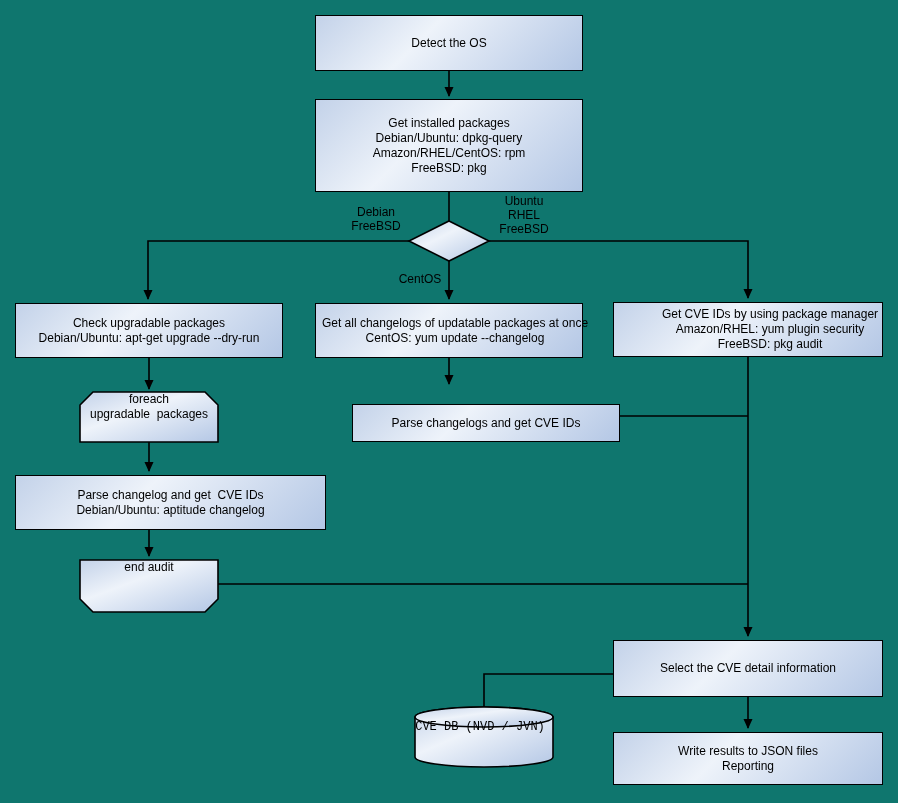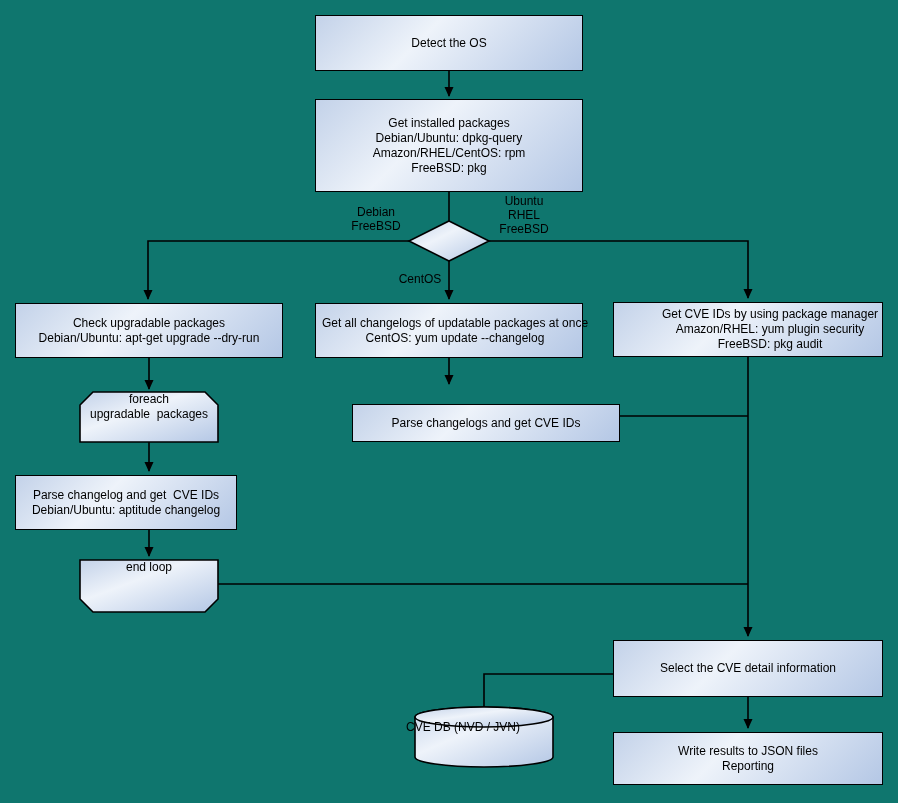--- a/index.html
+++ b/index.html
@@ -73,21 +73,21 @@
 Debian/Ubuntu: dpkg-query
 Amazon/RHEL/CentOS: rpm
 FreeBSD: pkg</div>
   </div>
 
   <div class="node" style="left:15px;top:303px;width:268px;height:55px;">
     <div class="txt">Check upgradable packages
 Debian/Ubuntu: apt-get upgrade --dry-run</div>
   </div>
 
-  <div class="node" style="left:15px;top:475px;width:222px;height:55px;">
+  <div class="node" style="left:15px;top:475px;width:311px;height:55px;">
     <div class="txt">Parse changelog and get  CVE IDs
 Debian/Ubuntu: aptitude changelog</div>
   </div>
 
   <div class="node" style="left:315px;top:303px;width:268px;height:55px;padding-left:12px;">
     <div class="txt">Get all changelogs of updatable packages at once
 CentOS: yum update --changelog</div>
   </div>
 
   <div class="node" style="left:315px;top:404px;width:268px;height:38px;margin-left:37px;">
@@ -108,24 +108,24 @@
     <div class="txt">Write results to JSON files
 Reporting</div>
   </div>
 
   <div class="overlay" style="left:80px;top:392px;width:138px;height:50px;">
     <div class="txt">foreach
 upgradable  packages</div>
   </div>
 
   <div class="overlay" style="left:80px;top:560px;width:138px;height:52px;">
-    <div class="txt">end loop</div>
+    <div class="txt">end audit</div>
   </div>
 
-  <div class="overlay" style="left:394px;top:720px;width:138px;height:34px;">
+  <div class="overlay" style="left:411px;top:720px;width:138px;height:34px;font-family:Liberation Mono, monospace;">
     <div class="txt">CVE DB (NVD / JVN)</div>
   </div>
 
   <div class="edge-label" style="left:338px;top:205px;width:76px;">Debian
 FreeBSD</div>
 
   <div class="edge-label" style="left:486px;top:194px;width:76px;">Ubuntu
 RHEL
 FreeBSD</div>
 

